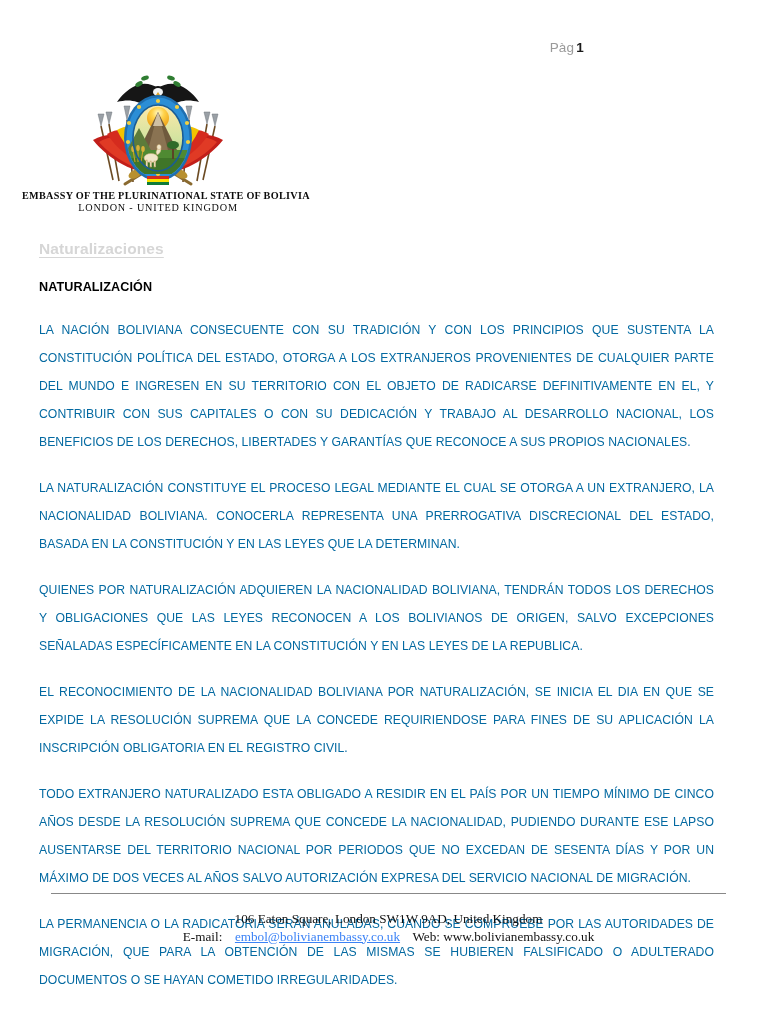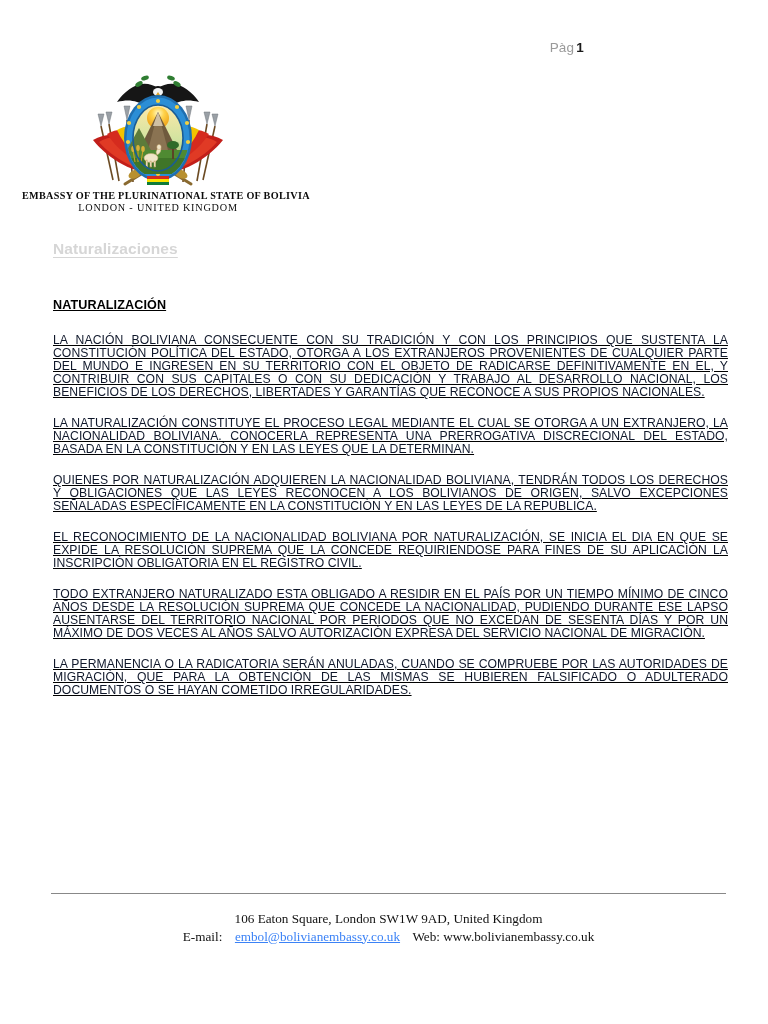--- a/index.html
+++ b/index.html
@@ -74,53 +74,52 @@
     font-size: 10.2px;
     letter-spacing: 0.8px;
     color: #0b0b0b;
     margin-top: 1px;
     white-space: nowrap;
   }
 
   
   .content {
     position: absolute;
-    left: 53px;
+    left: 39px;
     top: 240px;
     width: 675px;
-    text-decoration: underline;
   }
 
   .section-link {
     display: inline-block;
     font-size: 15.5px;
     font-weight: bold;
     color: #d6d6d6;
     text-decoration: underline;
     text-underline-offset: 3px;
     letter-spacing: 0.1px;
     margin: 0 0 22px 0;
     cursor: pointer;
   }
 
   .doc-title {
     font-size: 12.6px;
     font-weight: bold;
     color: #000000;
     letter-spacing: 0.1px;
-    margin: 18px 0 22px 0;
+    margin: 0 0 22px 0;
   }
 
   p.para {
     font-size: 12.2px;
-    line-height: 13px;
+    line-height: 28px;
     text-align: justify;
     text-justify: inter-word;
     margin: 0 0 18px 0;
-    color: #0f172a;
+    color: #0369a1;
     letter-spacing: 0.05px;
   }
   p.para:last-child { margin-bottom: 12px; }
 
   
   .footer {
     position: absolute;
     left: 51px;
     top: 893px;
     width: 675px;

